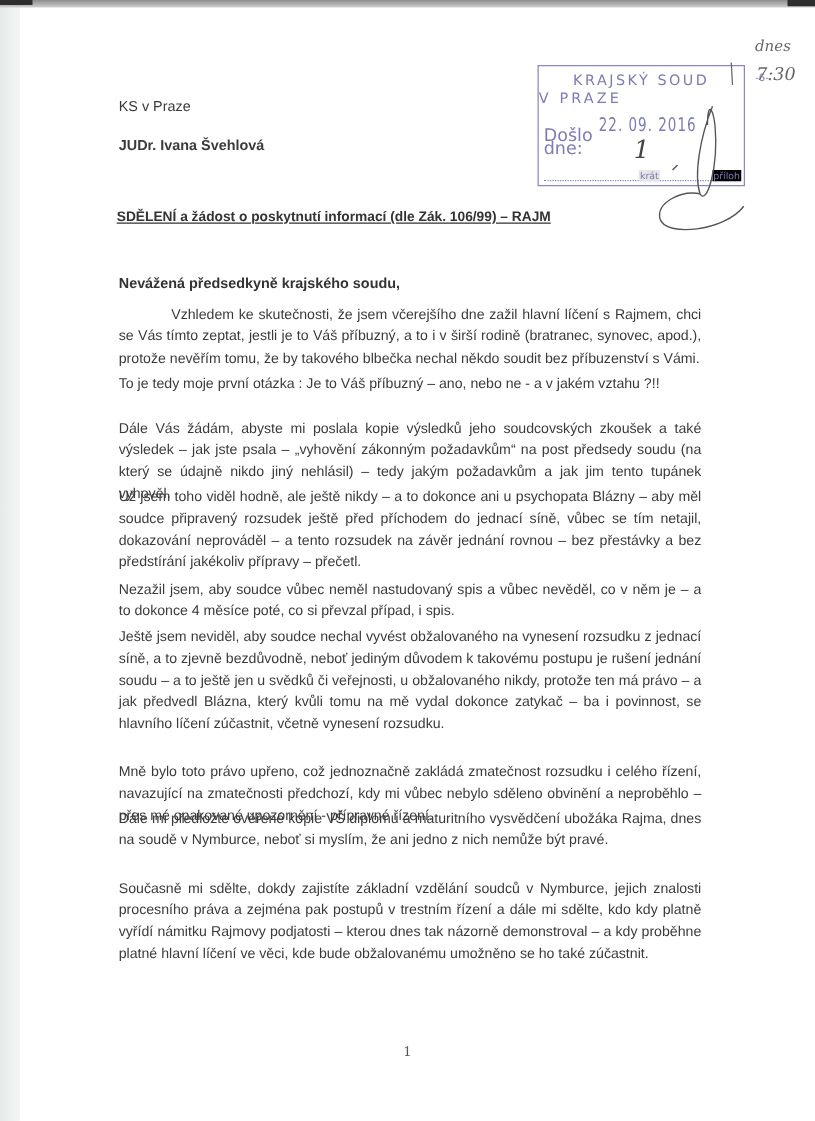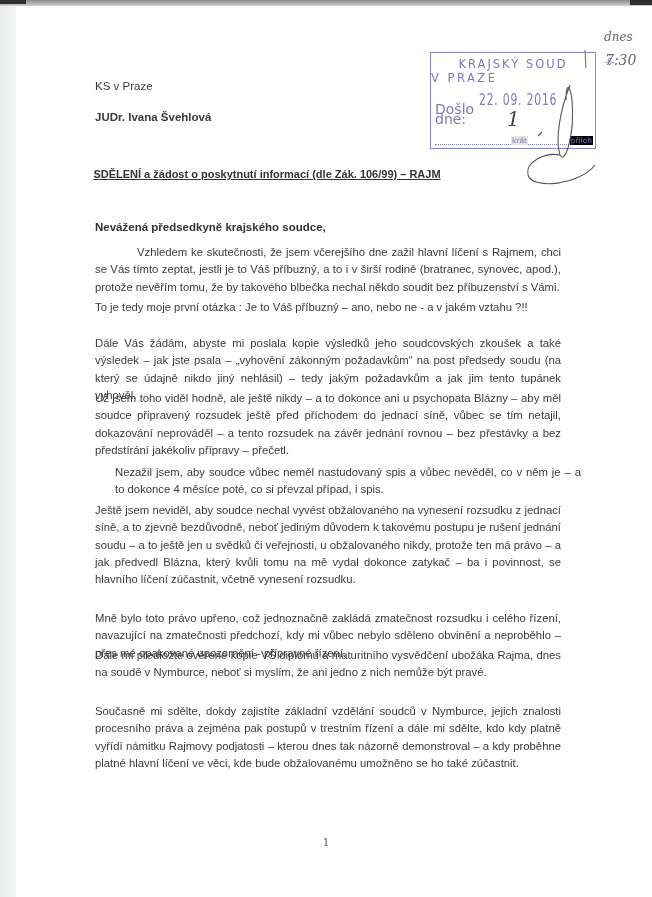--- a/index.html
+++ b/index.html
@@ -66,21 +66,21 @@
   }
   .body-text {
     position: absolute; left: 95px; width: 466px; font-size: 11.3px; line-height: 17.3px;
     color: #3a3a3a; text-align: justify; margin: 0;
   }
   .indent { text-indent: 42px; }
   #p1 { top: 244px; }
   #p2 { top: 299px; }
   #p3 { top: 335px; }
   #p4 { top: 390px; }
-  #p5 { top: 464px; margin-left: 20px; }
+  #p5 { top: 464px; }
   #p6 { top: 502px; }
   #p7 { top: 610px; }
   #p8 { top: 647px; }
   #p9 { top: 703px; }
   .page-number {
     position: absolute; left: 0; width: 652px; top: 836px; text-align: center;
     font-size: 10.5px; color: #555; font-family: "DejaVu Serif", serif;
   }
 </style>
 </head>
@@ -111,21 +111,21 @@
   <path d="M150 45 C140 70, 135 100, 140 115 C145 125, 155 95, 152 60 C150 45, 146 42, 146 60" fill="none" stroke="#555" stroke-width="1.1"></path>
   <path d="M140 115 C125 112, 105 122, 108 135 C112 150, 160 145, 175 125" fill="none" stroke="#555" stroke-width="1.1"></path>
   <path d="M118 96 L122 92" fill="none" stroke="#555" stroke-width="1.1"></path>
   <path d="M165 10 L166 28" fill="none" stroke="#666" stroke-width="1"></path>
 </svg>
 
 <div id="note-osob" class="margin-note">dnes</div>
 <div id="note-time" class="margin-note">7:30</div>
 
 <div class="title">SDĚLENÍ a žádost o poskytnutí informací (dle Zák. 106/99) – RAJM</div>
-<div class="greeting">Nevážená předsedkyně krajského soudce,</div>
+<div class="greeting">Nevážená předsedkyně krajského soudu,</div>
 
 <p id="p1" class="body-text indent">Vzhledem ke skutečnosti, že jsem včerejšího dne zažil hlavní líčení s Rajmem, chci se Vás tímto zeptat, jestli je to Váš příbuzný, a to i v širší rodině (bratranec, synovec, apod.), protože nevěřím tomu, že by takového blbečka nechal někdo soudit bez příbuzenství s Vámi.</p>
 <p id="p2" class="body-text">To je tedy moje první otázka : Je to Váš příbuzný – ano, nebo ne -  a v jakém vztahu ?!!</p>
 <p id="p3" class="body-text">Dále Vás žádám, abyste mi poslala kopie výsledků jeho soudcovských zkoušek a také výsledek – jak jste psala – „vyhovění zákonným požadavkům“ na post předsedy soudu (na který se údajně nikdo jiný nehlásil) – tedy jakým požadavkům a jak jim tento tupánek vyhověl.</p>
 <p id="p4" class="body-text">Už jsem toho viděl hodně, ale ještě nikdy – a to dokonce ani u psychopata Blázny – aby měl soudce připravený rozsudek ještě před příchodem do jednací síně, vůbec se tím netajil, dokazování neprováděl – a tento rozsudek na závěr jednání rovnou – bez přestávky a bez předstírání jakékoliv přípravy – přečetl.</p>
 <p id="p5" class="body-text">Nezažil jsem, aby soudce vůbec neměl nastudovaný spis a vůbec nevěděl, co v něm je – a to dokonce 4 měsíce poté, co si převzal případ, i spis.</p>
 <p id="p6" class="body-text">Ještě jsem neviděl, aby soudce nechal vyvést obžalovaného na vynesení rozsudku z jednací síně, a to zjevně bezdůvodně, neboť jediným důvodem k takovému postupu je rušení jednání soudu – a to ještě jen u svědků či veřejnosti, u obžalovaného nikdy, protože ten má právo – a jak předvedl Blázna, který kvůli tomu na mě vydal dokonce zatykač – ba i povinnost, se hlavního líčení zúčastnit, včetně vynesení rozsudku.</p>
 <p id="p7" class="body-text">Mně bylo toto právo upřeno, což jednoznačně zakládá zmatečnost rozsudku i celého řízení, navazující na zmatečnosti předchozí, kdy mi vůbec nebylo sděleno obvinění a neproběhlo – přes mé opakované upozornění -  přípravné řízení.</p>
 <p id="p8" class="body-text">Dále mi předložte ověřené kopie VŠ diplomu a maturitního vysvědčení ubožáka Rajma, dnes na soudě v Nymburce, neboť si myslím, že ani jedno z nich nemůže být pravé.</p>
 <p id="p9" class="body-text">Současně mi sdělte, dokdy zajistíte základní vzdělání soudců v Nymburce, jejich znalosti procesního práva a zejména pak postupů v trestním řízení a dále mi sdělte, kdo kdy platně vyřídí námitku Rajmovy podjatosti – kterou dnes tak názorně demonstroval – a kdy proběhne platné hlavní líčení ve věci, kde bude obžalovanému umožněno se ho také zúčastnit.</p>

